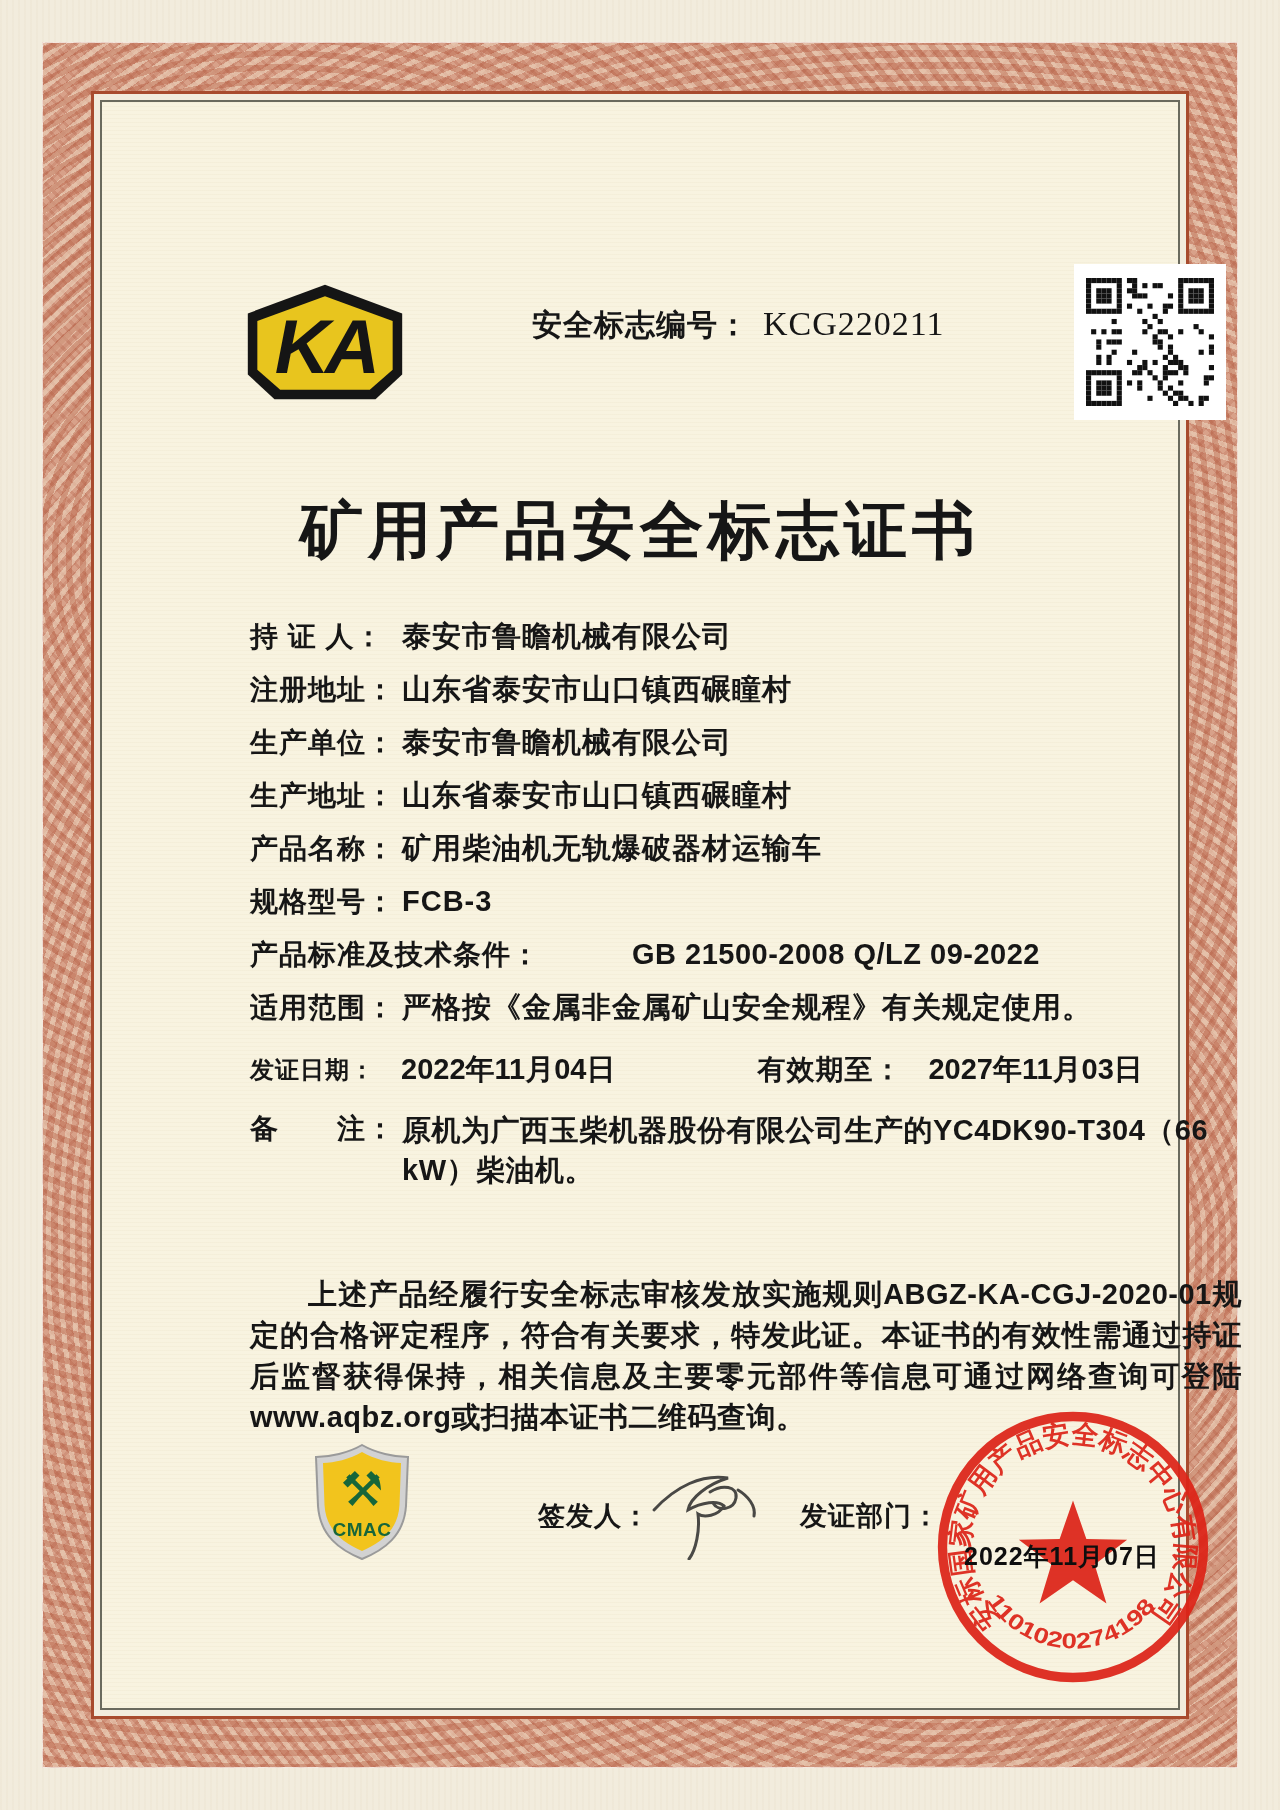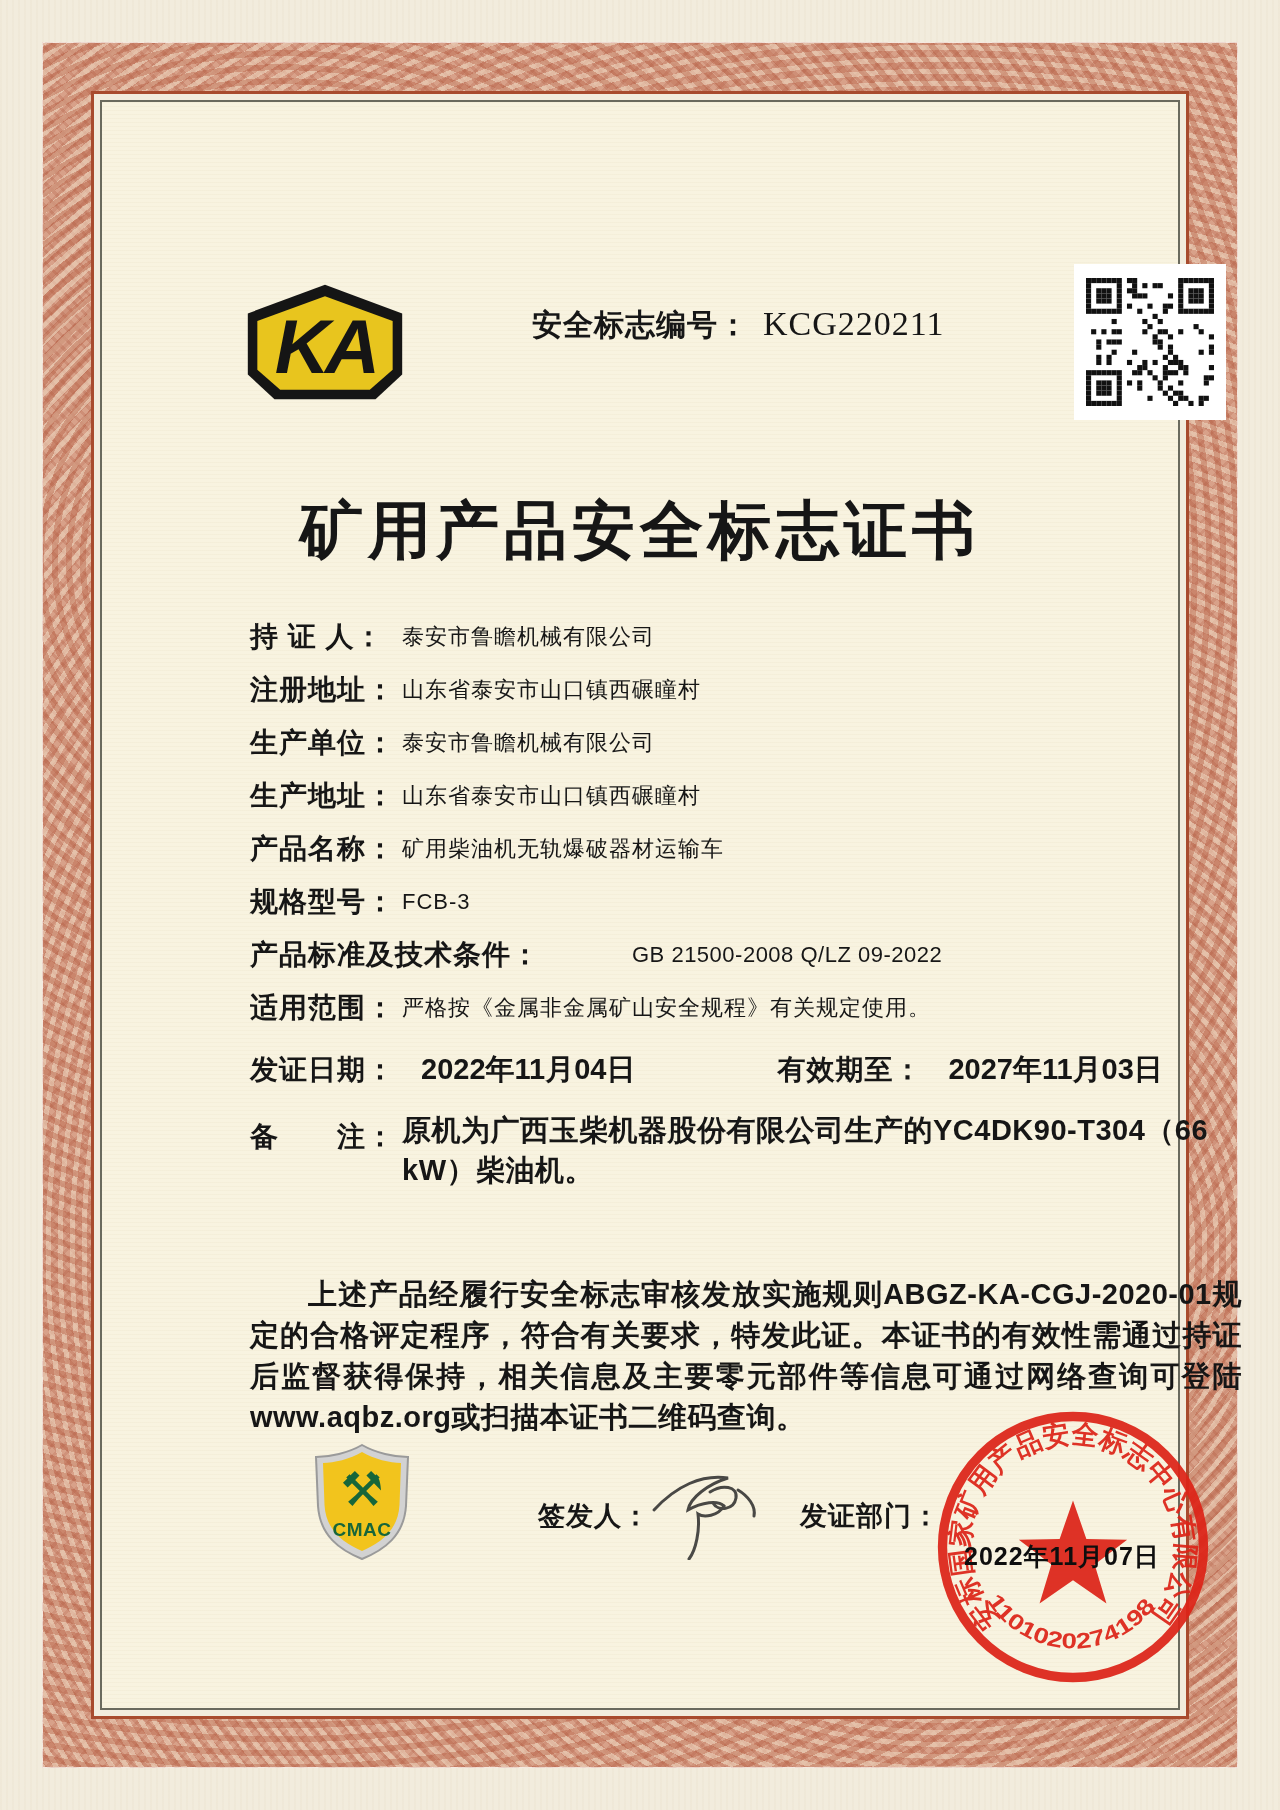--- a/index.html
+++ b/index.html
@@ -29,29 +29,29 @@
   .cert-no{position:absolute;left:430px;top:203px;display:flex;align-items:baseline;gap:14px;}
   .cert-no .lab{font-size:30px;font-weight:600;letter-spacing:1px;}
   .cert-no .val{font-family:"Liberation Serif","DejaVu Serif",serif;font-size:34px;letter-spacing:1px;}
   .qr{position:absolute;left:972px;top:162px;width:152px;height:156px;background:#fff;
       display:flex;align-items:center;justify-content:center;}
   .title{position:absolute;left:100px;right:100px;top:386px;text-align:center;
          font-size:63px;font-weight:900;letter-spacing:5px;}
   .fields{position:absolute;left:148px;top:508px;width:1000px;}
   .frow{display:flex;align-items:center;height:53px;}
   .flabel{width:152px;flex:0 0 auto;font-size:28px;font-weight:700;letter-spacing:1px;white-space:nowrap;}
-  .fvalue{font-size:22px;font-weight:400;letter-spacing:1px;white-space:nowrap;}
+  .fvalue{font-size:29px;font-weight:700;letter-spacing:1px;white-space:nowrap;}
   .frow.wide .flabel{width:auto;text-align:right;}
   .frow.wide .fvalue{margin-left:92px;letter-spacing:0.5px;}
   .dates{position:absolute;left:148px;top:948px;display:flex;align-items:center;height:40px;font-weight:700;}
-  .dates .dlab{font-size:28px;letter-spacing:1px;}
+  .dates .dlab{font-size:24px;letter-spacing:1px;}
   .dates .dval{font-size:29px;margin-left:26px;letter-spacing:0;}
   .dates .dlab2{font-size:28px;letter-spacing:1px;margin-left:142px;}
   .remark{position:absolute;left:148px;top:1008px;display:flex;}
-  .remark .flabel{width:152px;margin-top:8px;}
+  .remark .flabel{width:152px;}
   .remark .rvalue{width:818px;font-size:29px;font-weight:700;line-height:40px;letter-spacing:0.5px;}
   .statement{position:absolute;left:148px;top:1172px;width:992px;font-size:29px;font-weight:700;
              line-height:41px;text-indent:2em;text-align:justify;letter-spacing:0.5px;}
   .cmac-logo{position:absolute;left:208px;top:1340px;width:104px;height:120px;}
   .signer{position:absolute;left:436px;top:1396px;font-size:27px;font-weight:700;letter-spacing:1px;}
   .signature{position:absolute;left:540px;top:1356px;width:132px;height:102px;}
   .dept{position:absolute;left:698px;top:1396px;font-size:27px;font-weight:700;letter-spacing:1px;}
   .stamp{position:absolute;left:826px;top:1300px;width:290px;height:290px;opacity:.93;}
   .stamp-date{position:absolute;left:862px;top:1438px;font-size:25px;font-weight:600;color:#0e0e0e;
               letter-spacing:1px;z-index:5;text-align:center;}

